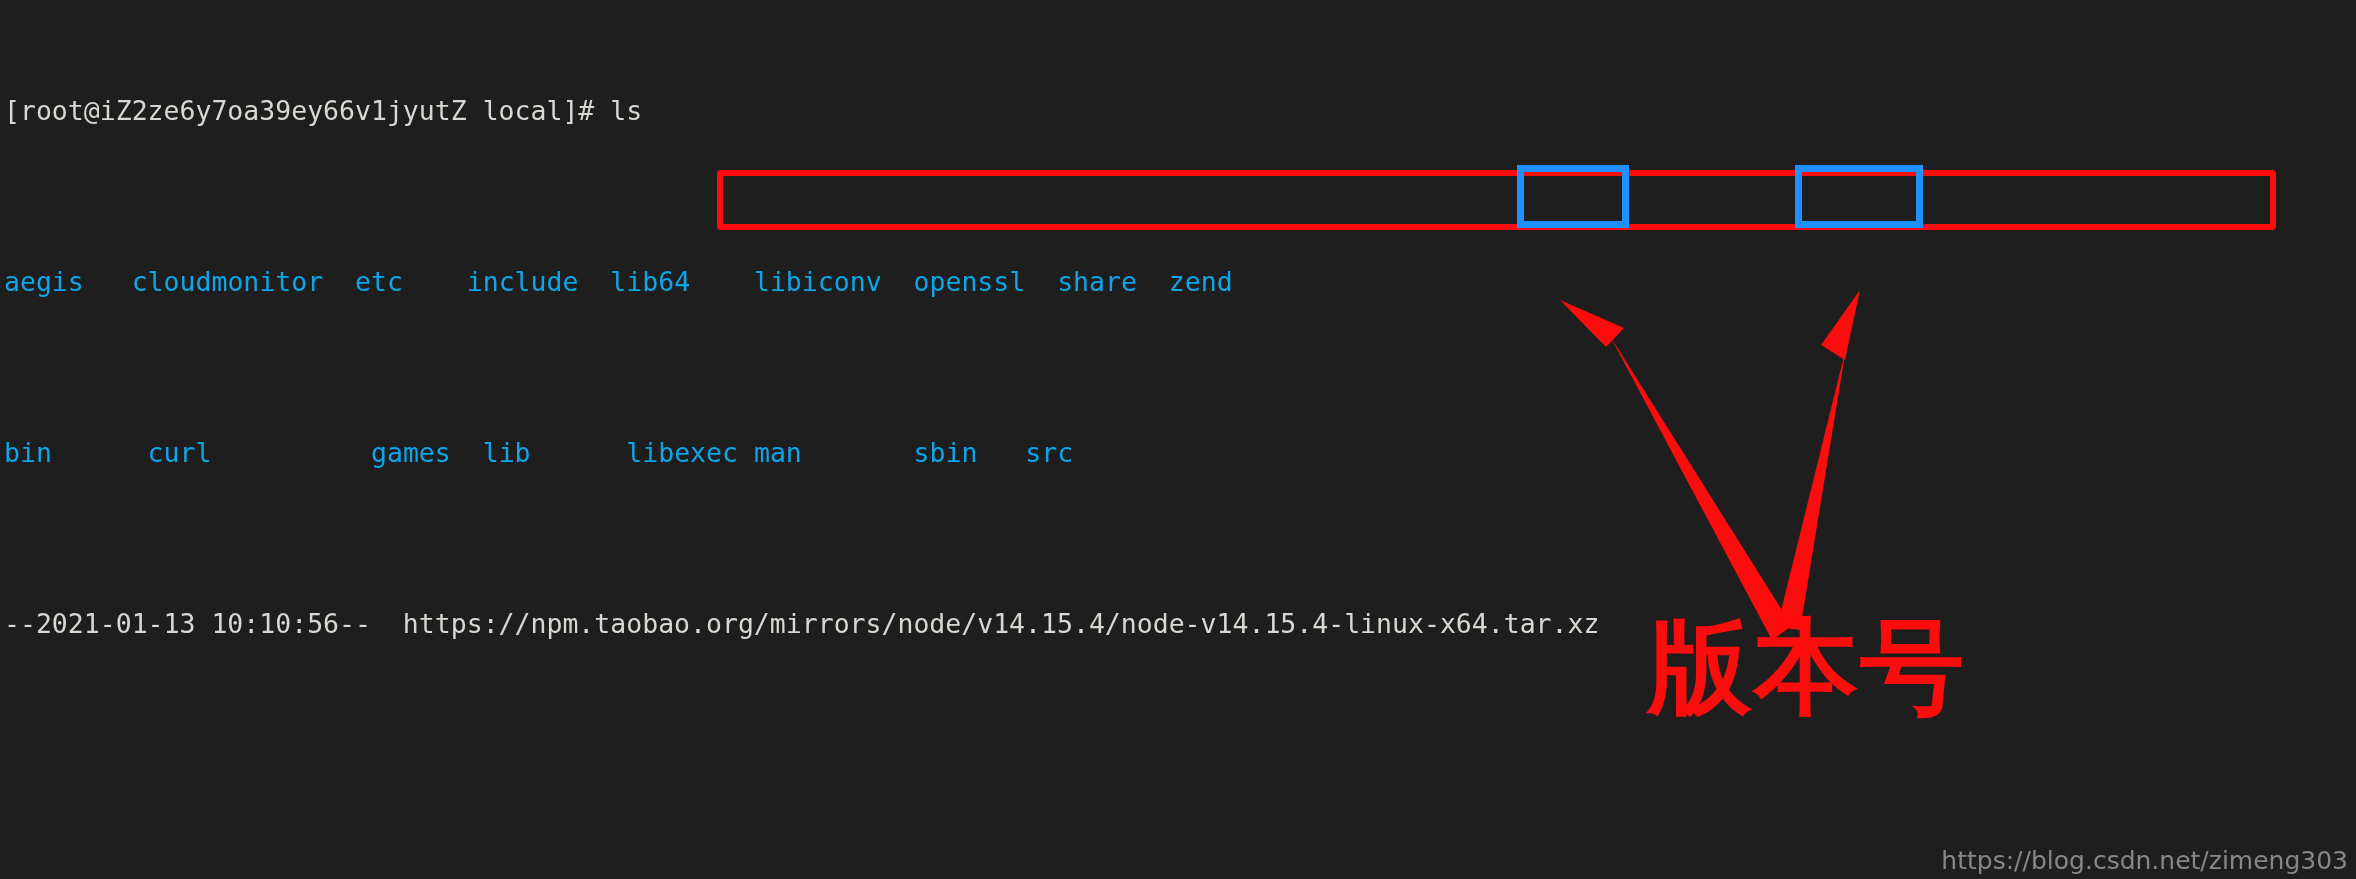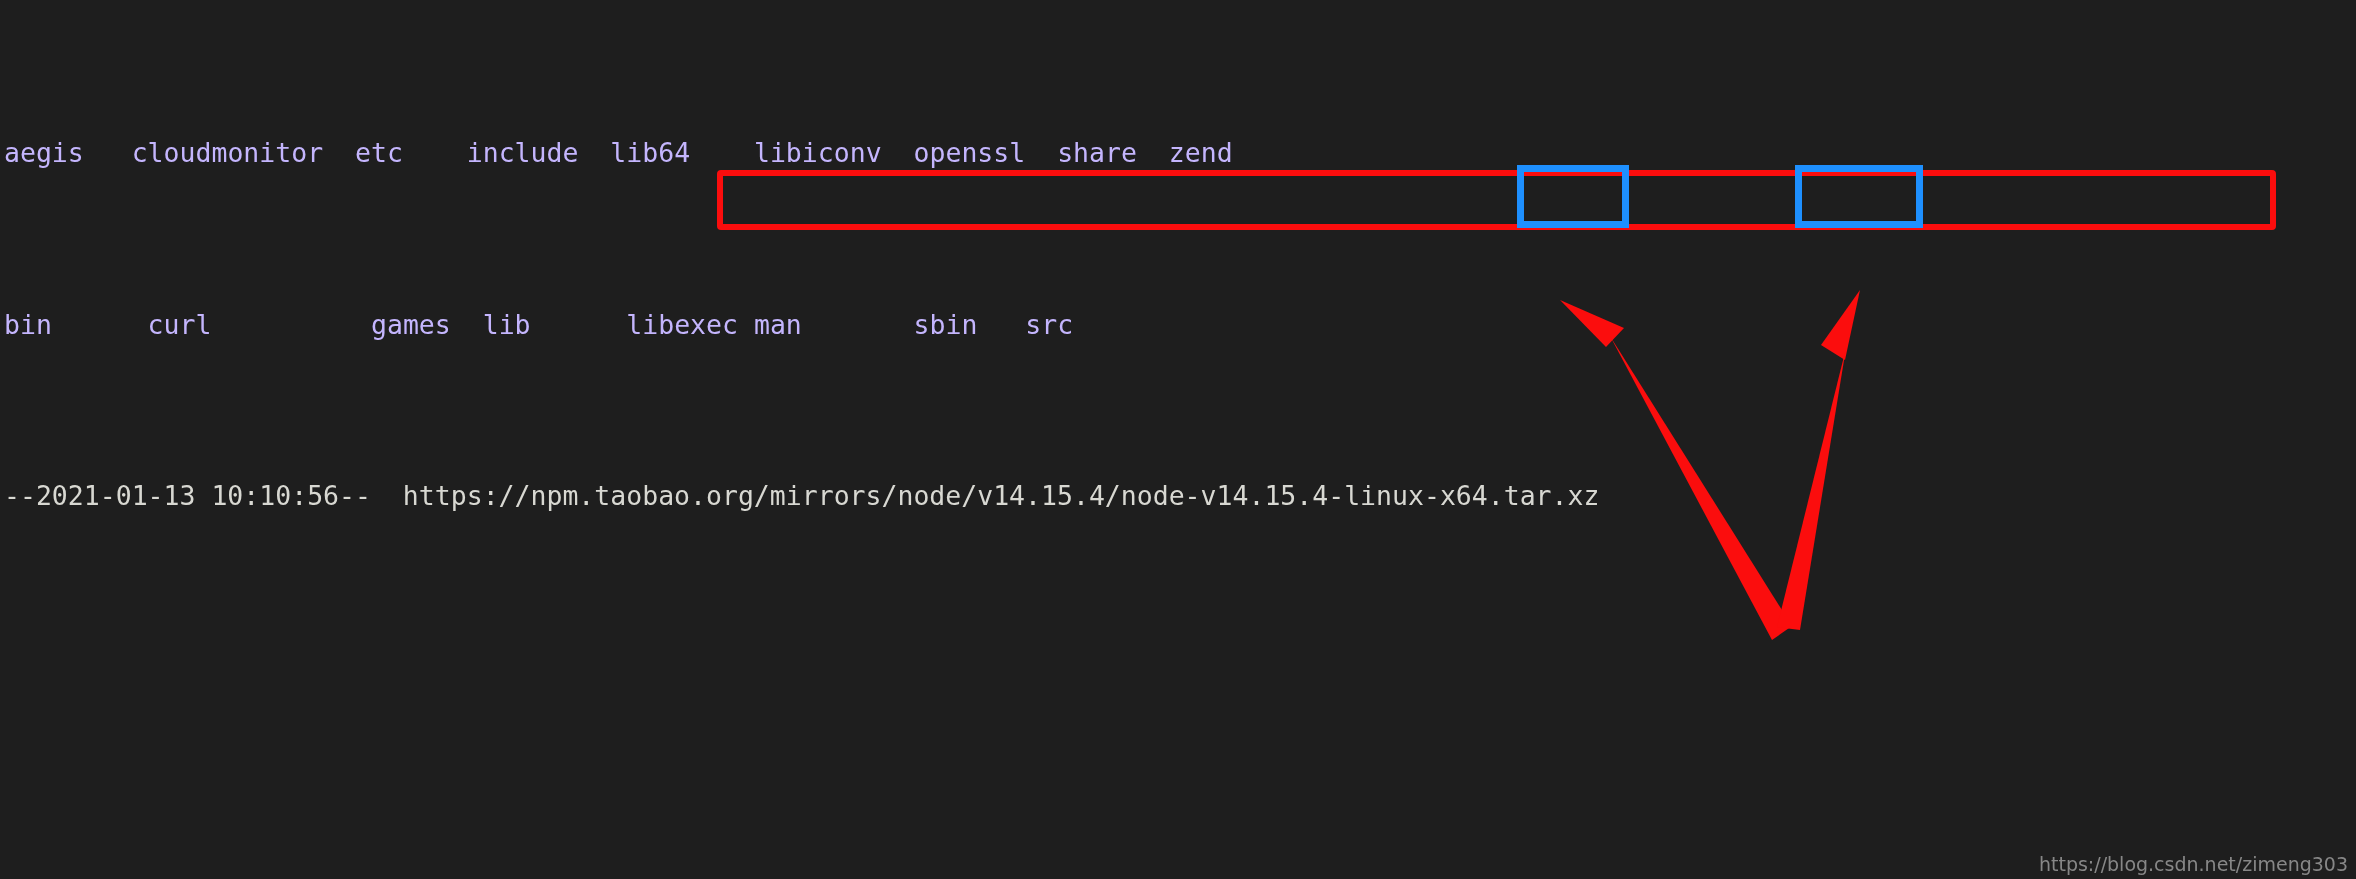--- a/index.html
+++ b/index.html
@@ -28,21 +28,21 @@
     letter-spacing: 0px;
     white-space: pre;
     color: #d8d8d2;
   }
   .line {
     white-space: pre;
     height: 42.8px;
     color: #d8d8d2;
   }
   .dir {
-    color: #c4b5fd;
+    color: #0ea5e9;
   }
   .blank { color: transparent; }
 
   
   .overlay {
     position: absolute;
     left: 0; top: 0;
     width: 2356px;
     height: 879px;
     pointer-events: none;
@@ -67,31 +67,32 @@
     line-height: 1;
     letter-spacing: 2px;
     white-space: nowrap;
   }
   .watermark {
     position: absolute;
     right: 8px;
     bottom: 4px;
     color: #9a9a9a;
     font-family: "DejaVu Sans", sans-serif;
-    font-size: 19px;
+    font-size: 25px;
     opacity: .85;
     white-space: nowrap;
   }
 </style>
 </head>
 <body>
 
 <div id="screen">
 
   <div class="term">
+    <div class="line">[root@iZ2ze6y7oa39ey66v1jyutZ local]# ls</div>
 
     <div class="line"><span class="dir">aegis</span><span class="blank">   </span><span class="dir">cloudmonitor</span><span class="blank">  </span><span class="dir">etc</span><span class="blank">    </span><span class="dir">include</span><span class="blank">  </span><span class="dir">lib64</span><span class="blank">    </span><span class="dir">libiconv</span><span class="blank">  </span><span class="dir">openssl</span><span class="blank">  </span><span class="dir">share</span><span class="blank">  </span><span class="dir">zend</span></div>
 
     <div class="line"><span class="dir">bin</span><span class="blank">      </span><span class="dir">curl</span><span class="blank">          </span><span class="dir">games</span><span class="blank">  </span><span class="dir">lib</span><span class="blank">      </span><span class="dir">libexec</span><span class="blank"> </span><span class="dir">man</span><span class="blank">       </span><span class="dir">sbin</span><span class="blank">   </span><span class="dir">src</span></div>
 
     <div class="line">--2021-01-13 10:10:56--  https://npm.taobao.org/mirrors/node/v14.15.4/node-v14.15.4-linux-x64.tar.xz</div>
     
     
     
     
@@ -117,17 +118,18 @@
 
     <svg class="overlay" width="2356" height="879" viewBox="0 0 2356 879" xmlns="http://www.w3.org/2000/svg">
       <g fill="#fb0d0d">
         <polygon points="1560,300 1624,328 1606,347"></polygon>
         <polygon points="1610,336 1792,626 1772,640"></polygon>
         <polygon points="1860,290 1845,360 1821,345"></polygon>
         <polygon points="1846,348 1800,630 1777,627"></polygon>
       </g>
     </svg>
 
+    <div class="cn-label" style="left:1648px; top:615px;">版本号</div>
 
     <div class="watermark">https://blog.csdn.net/zimeng303</div>
   </div>
 
 </div>
 
 </body></html>

